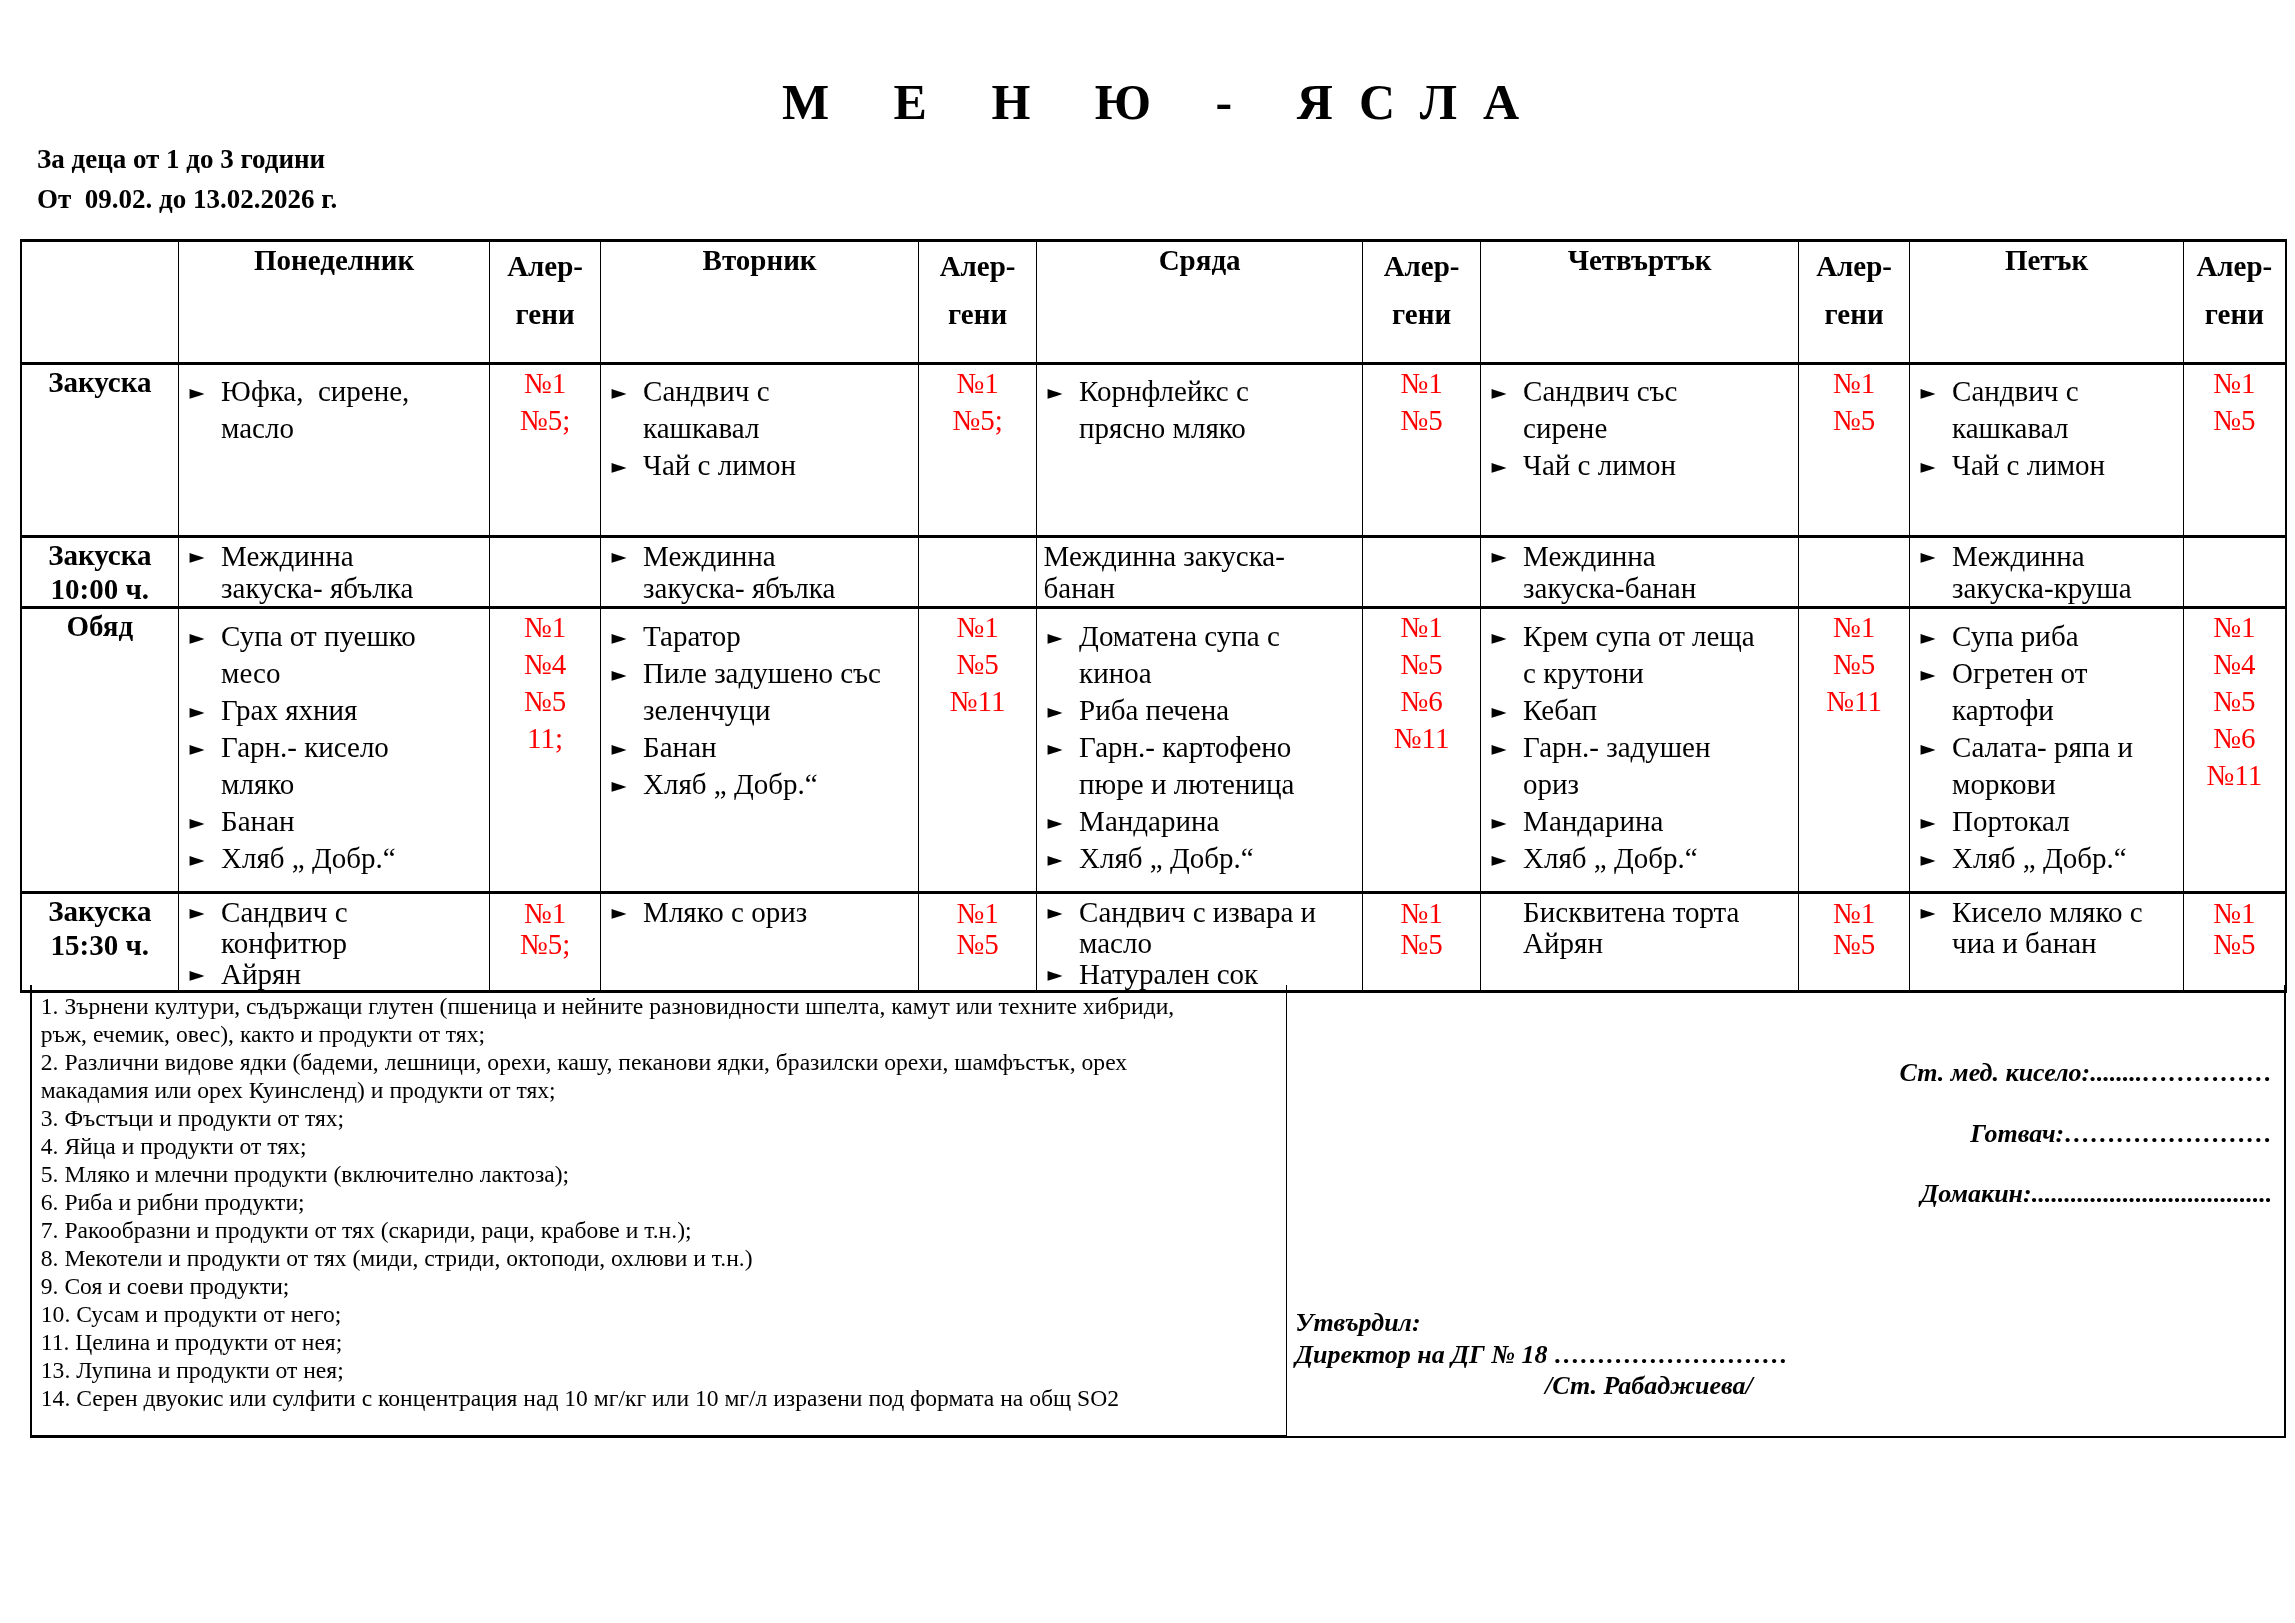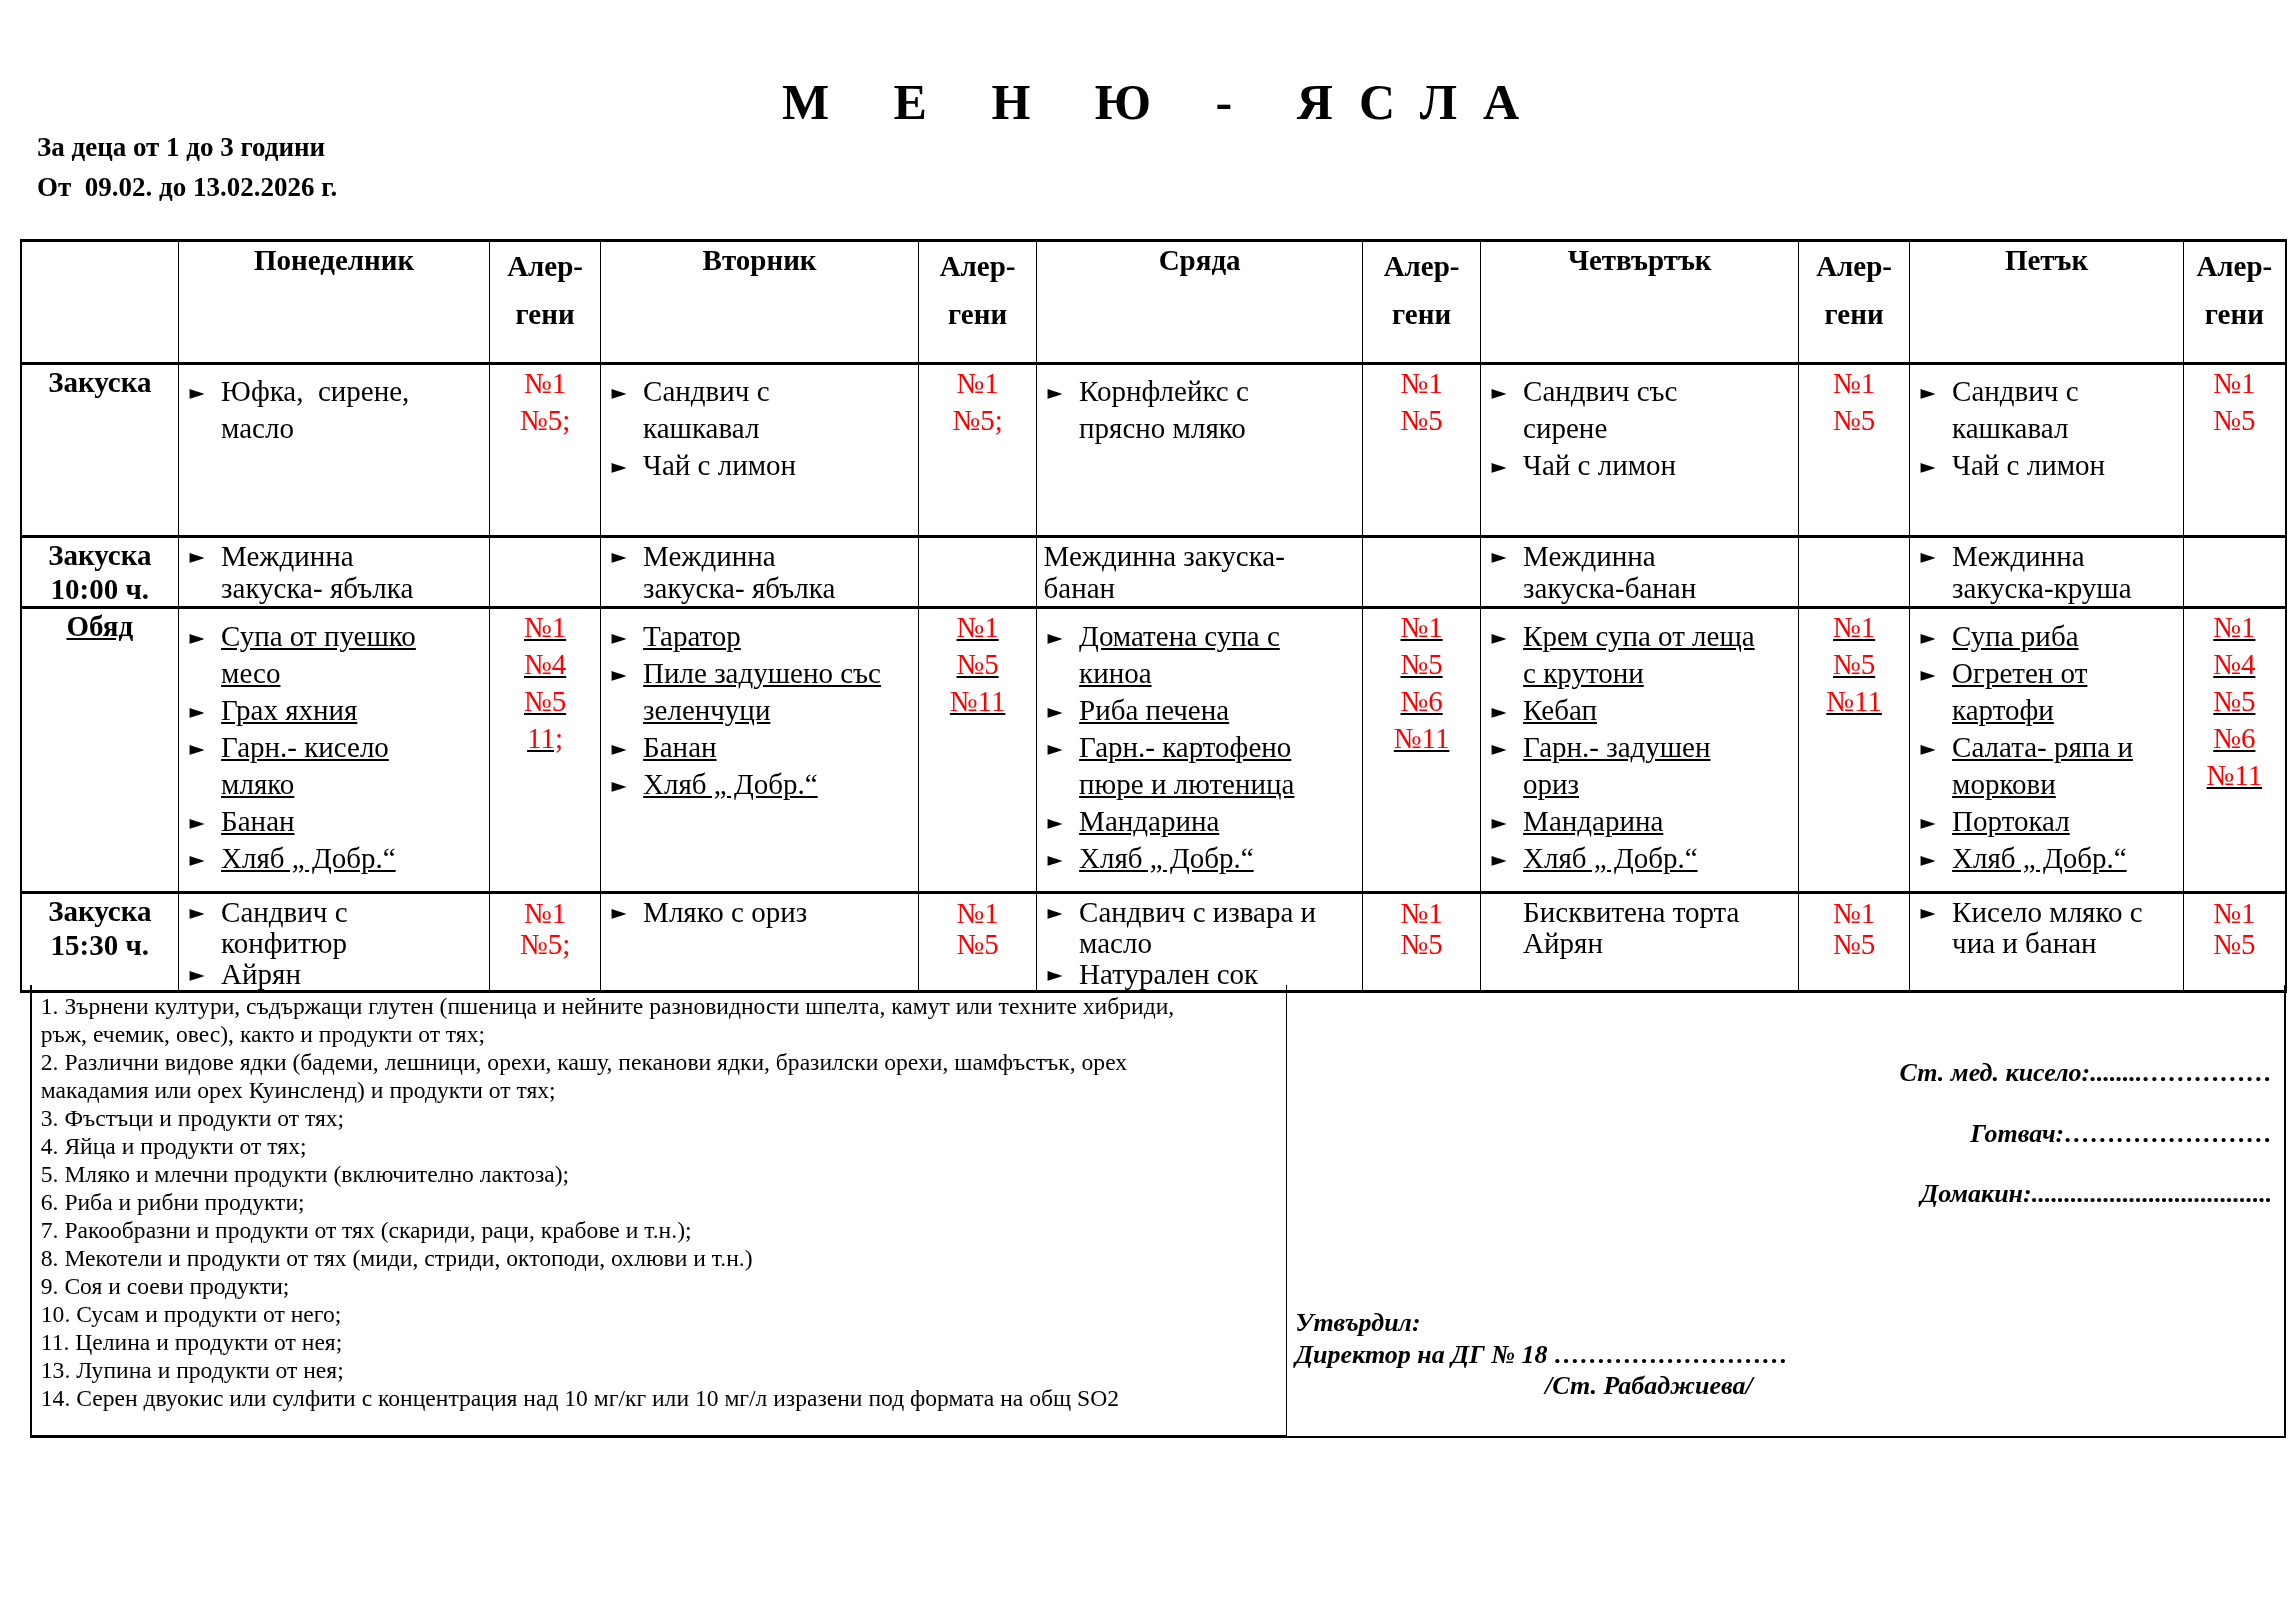--- a/index.html
+++ b/index.html
@@ -8,36 +8,36 @@
     font-family:"Liberation Serif","DejaVu Serif",serif; color:#000;
     overflow:hidden;
     padding-left:32px;
   }
   .title{
     position:absolute; top:77px; left:0; width:100%;
     text-align:center; font-size:50px; font-weight:bold;
     letter-spacing:26px; line-height:1; white-space:pre;
   }
   .subtitles{
-    position:absolute; top:127px; left:37px;
+    position:absolute; top:139px; left:37px;
     font-size:27px; font-weight:bold; line-height:40px; white-space:pre;
   }
   table.menu{
     position:absolute; left:19.6px; top:239px; width:2266px;
     border-collapse:collapse; table-layout:fixed;
     border-top:3.9px solid #000; border-left:2px solid #000; border-right:2px solid #000;border-radius:26px;
   }
   table.menu th, table.menu td{
     border:1.3px solid #000; border-bottom:3.9px solid #000;
     padding:0; vertical-align:top; font-size:29px; overflow:hidden;
   }
   tr.r-head{height:123px;}
   tr.r-0{height:173px;}
   tr.r-1{height:68px;}
-  tr.r-2{height:285px;text-decoration:underline;}
+  tr.r-2{height:285px;}
   tr.r-3{height:96px;}
   th.corner{background:#fff;}
   th.day{font-weight:bold; text-align:center; padding-top:11.8px; font-size:30px; line-height:37px;}
   th.alg-h{font-weight:bold; text-align:center; padding-top:9.2px; font-size:30px; line-height:48px; white-space:pre-line;}
   th.rowlabel{
     font-weight:bold; text-align:center; vertical-align:middle;
     font-size:29.4px; line-height:34px; white-space:pre-line;
   }
   td.menu-cell{padding:7.9px 3.9px 0 0;}
   .mi{position:relative; padding-left:42px; line-height:37px;}

